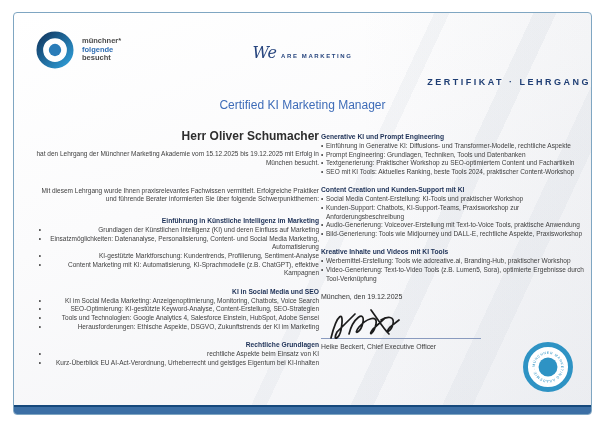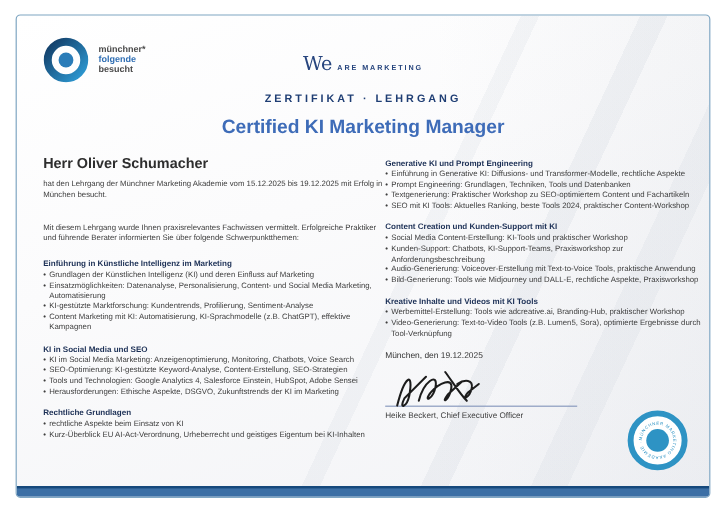--- a/index.html
+++ b/index.html
@@ -23,29 +23,29 @@
   }
   .bottom-bar{
     position:absolute;left:0;right:0;bottom:0;height:7px;
     background:#3c6fa5;border-top:2.5px solid #16497c;
   }
   
   .logo{position:absolute;left:22px;top:18px;display:flex;align-items:center;gap:8px;}
   .logo-text{font-size:7.5px;line-height:8.5px;color:#4a4a4a;font-weight:bold;}
   .logo-text .mkt{color:#2f6eb3;}
   .brand-center{position:absolute;left:0;right:0;top:30px;text-align:center;color:#27457e;}
-  .brand-script{font-family:"DejaVu Serif",serif;font-size:16px;}
+  .brand-script{font-family:"DejaVu Serif",serif;font-style:italic;font-size:16px;}
   .brand-rest{font-size:6px;letter-spacing:1.6px;font-weight:bold;margin-left:4px;}
-  .doc-type{position:absolute;left:0;right:0;top:64px;text-align:center;
+  .doc-type{position:absolute;left:0;right:0;top:64px;text-align:right;
     font-size:9px;letter-spacing:2.5px;color:#1f3e74;font-weight:bold;}
   .cert-title{position:absolute;left:0;right:0;top:85px;text-align:center;
-    font-size:16px;font-weight:bold;color:#3e6cb8;}
+    font-size:12px;font-weight:normal;color:#3e6cb8;}
   
   .col{position:absolute;top:116px;}
-  .col-left{left:22px;width:283px;}
+  .col-left{left:22px;width:283px;text-align:right;}
   .col-right{left:307px;width:270px;top:120px;}
   .recipient{font-size:12px;font-weight:bold;color:#2e2e2e;margin:0 0 7px 0;}
   .intro{font-size:6.5px;line-height:8.8px;color:#3d3d3d;margin:0 0 19px 0;}
   .intro.second{margin-bottom:13px;}
   .section{margin-bottom:10px;}
   .section-title{font-size:6.7px;font-weight:bold;color:#1b2f55;margin:0 0 2px 0;}
   .bullet{display:flex;font-size:6.5px;line-height:8.6px;color:#3d3d3d;}
   .bullet .dot{width:5px;flex:0 0 5px;color:#3d3d3d;}
   .bullet .btxt{flex:1;}
   .date-line{font-size:7px;color:#333;margin:8px 0 2px 0;}

